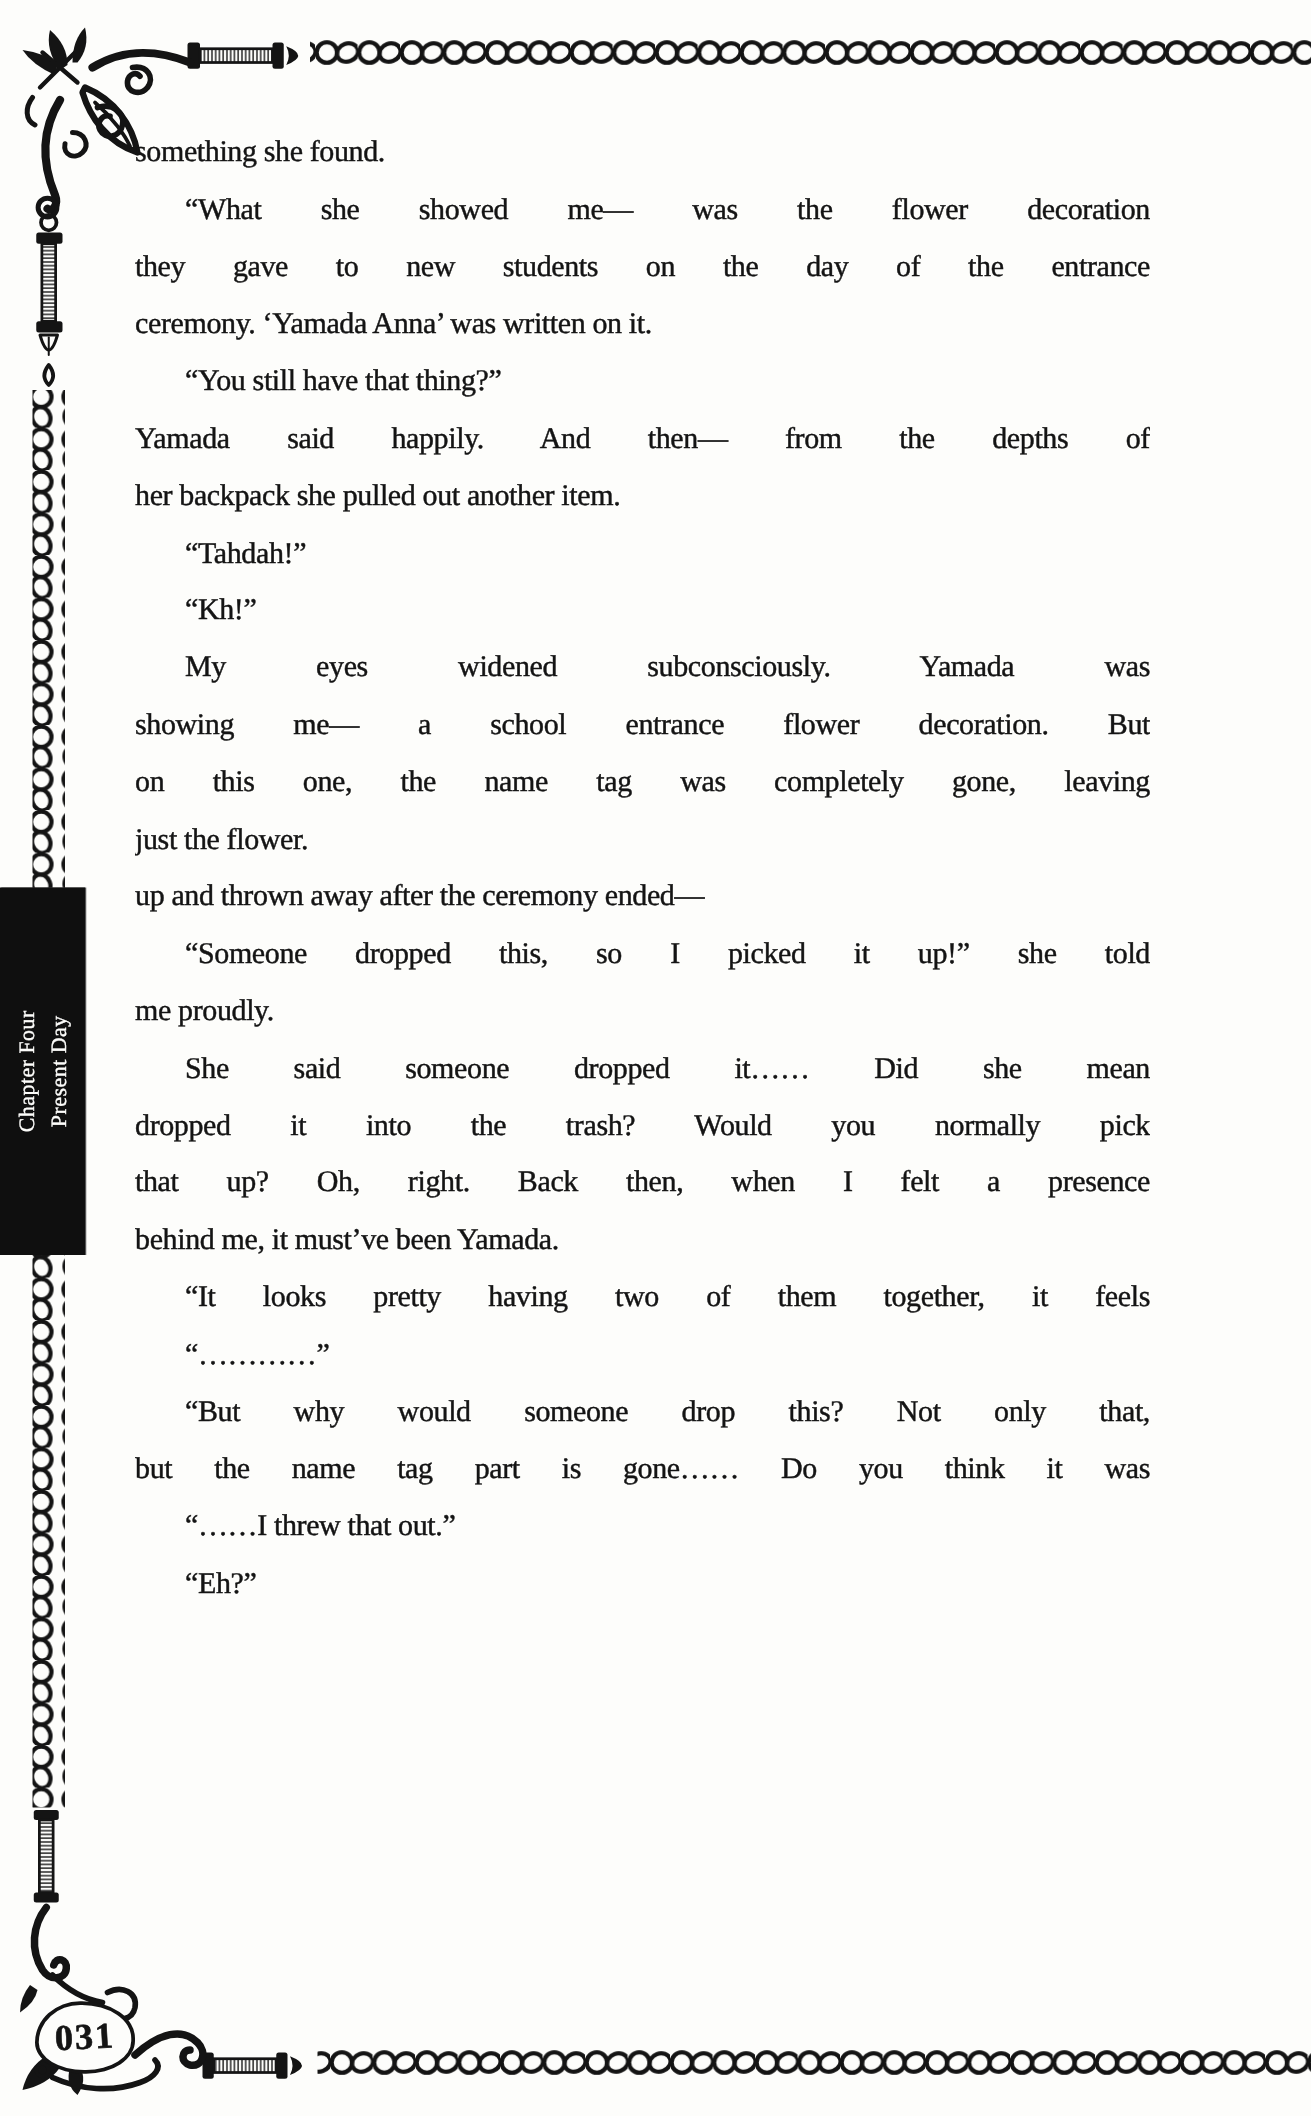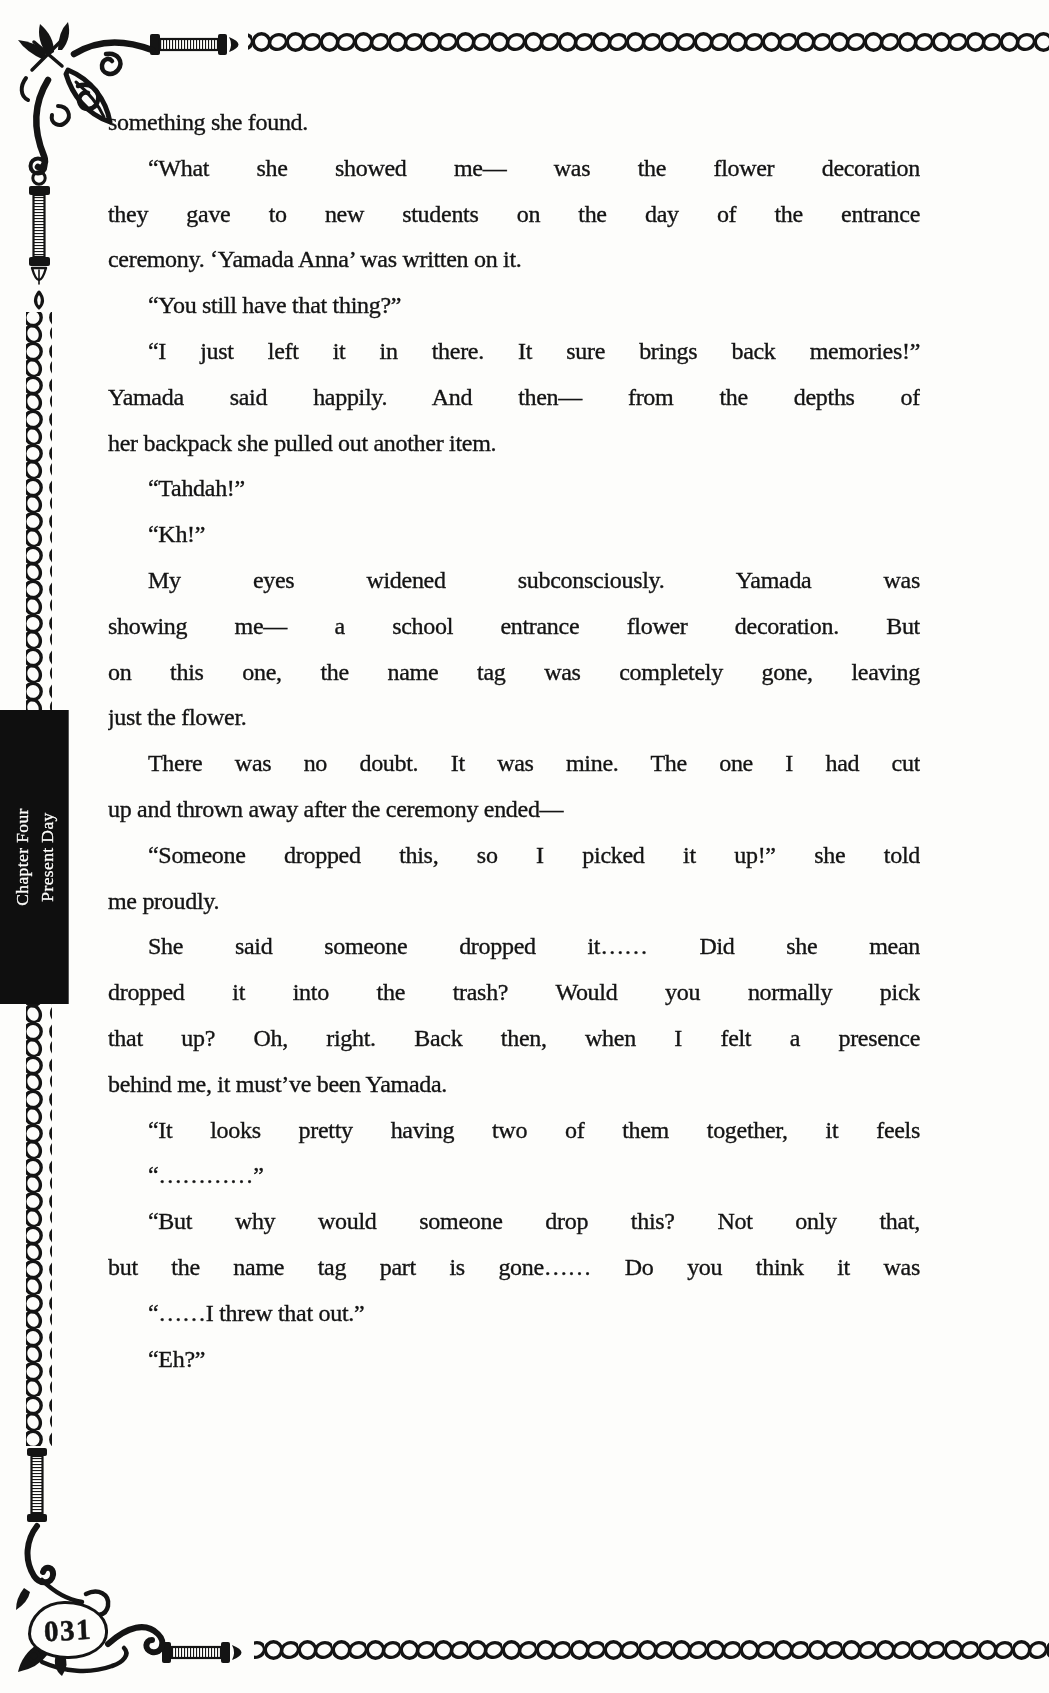--- a/index.html
+++ b/index.html
@@ -145,30 +145,28 @@
   <div class="page-badge">
     <span>031</span>
   </div>
 
   <div class="body-text">
       <div class="line last">something she found.</div>
       <div class="line indent">“What she showed me— was the flower decoration</div>
       <div class="line">they gave to new students on the day of the entrance</div>
       <div class="line last">ceremony. ‘Yamada Anna’ was written on it.</div>
       <div class="line indent last">“You still have that thing?”</div>
-      <div class="line indent">“I just left it in there. It sure brings back memories!”</div>
       <div class="line">Yamada said happily. And then— from the depths of</div>
       <div class="line last">her backpack she pulled out another item.</div>
       <div class="line indent last">“Tahdah!”</div>
       <div class="line indent last">“Kh!”</div>
       <div class="line indent">My eyes widened subconsciously. Yamada was</div>
       <div class="line">showing me— a school entrance flower decoration. But</div>
       <div class="line">on this one, the name tag was completely gone, leaving</div>
       <div class="line last">just the flower.</div>
-      <div class="line indent">There was no doubt. It was mine. The one I had cut</div>
       <div class="line last">up and thrown away after the ceremony ended—</div>
       <div class="line indent">“Someone dropped this, so I picked it up!” she told</div>
       <div class="line last">me proudly.</div>
       <div class="line indent">She said someone dropped it…… Did she mean</div>
       <div class="line">dropped it into the trash? Would you normally pick</div>
       <div class="line">that up? Oh, right. Back then, when I felt a presence</div>
       <div class="line last">behind me, it must’ve been Yamada.</div>
       <div class="line indent">“It looks pretty having two of them together, it feels</div>
       <div class="line indent last">“…………”</div>
       <div class="line indent">“But why would someone drop this? Not only that,</div>

